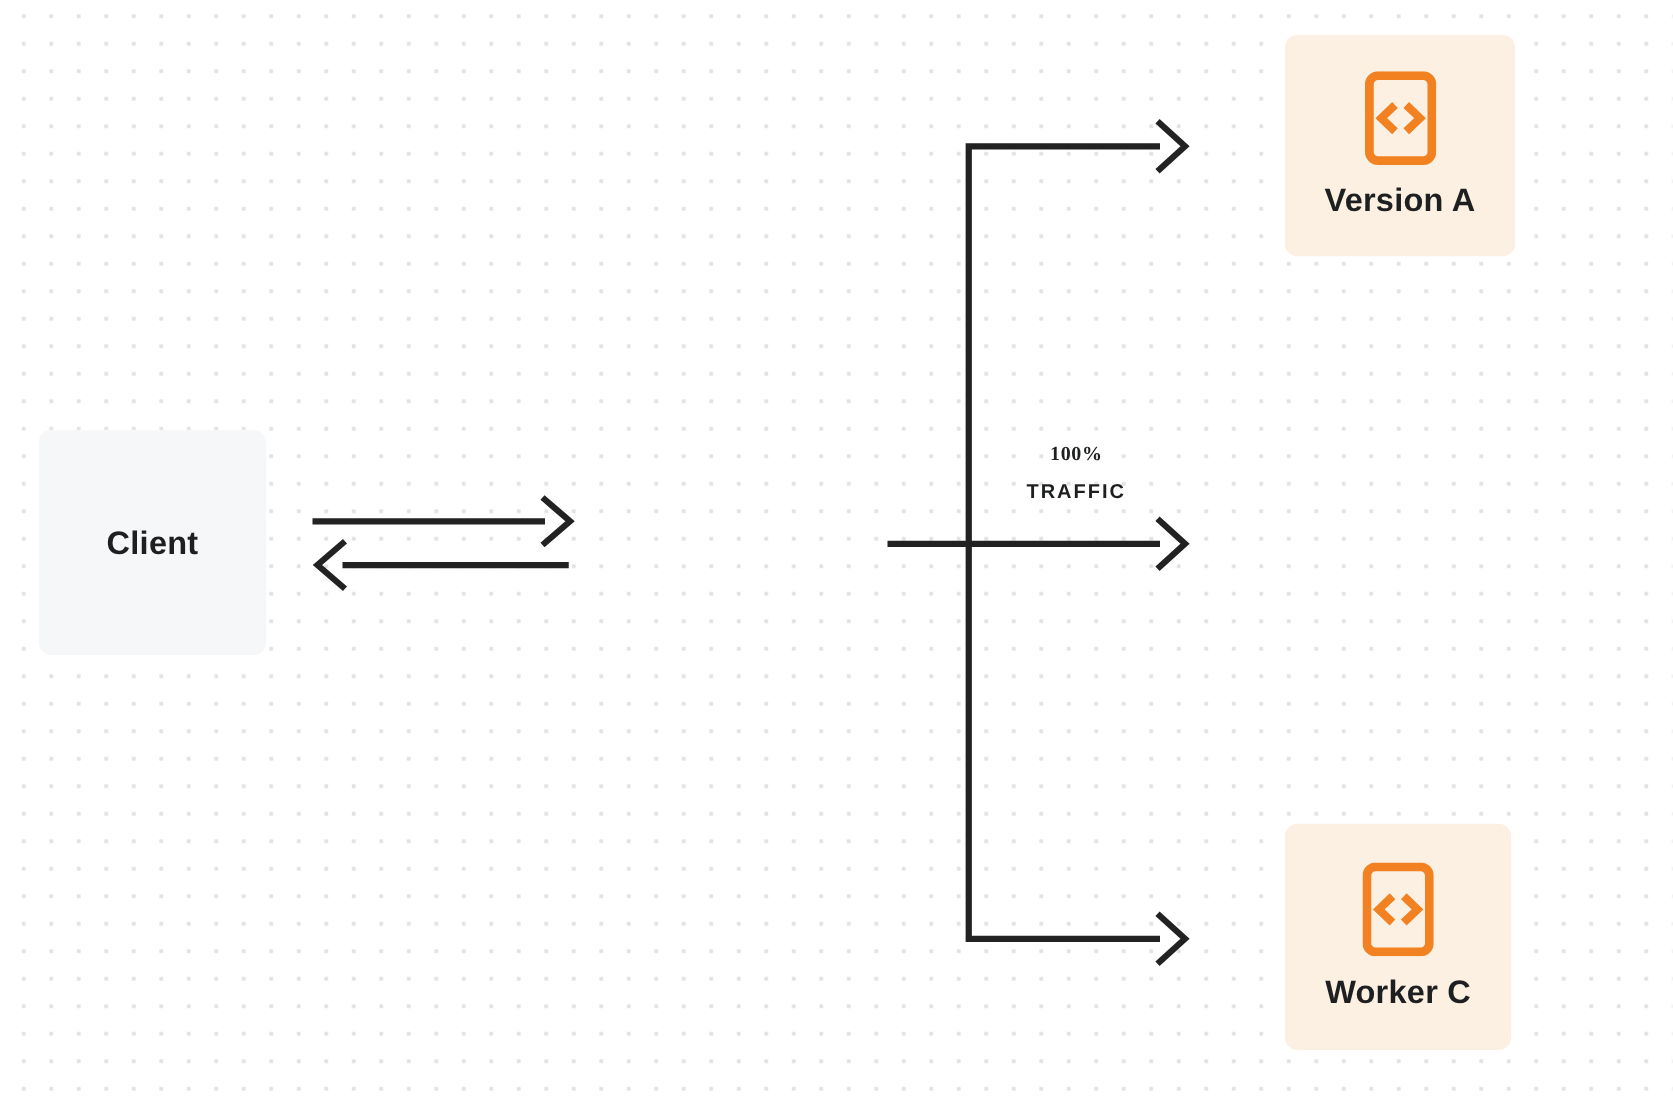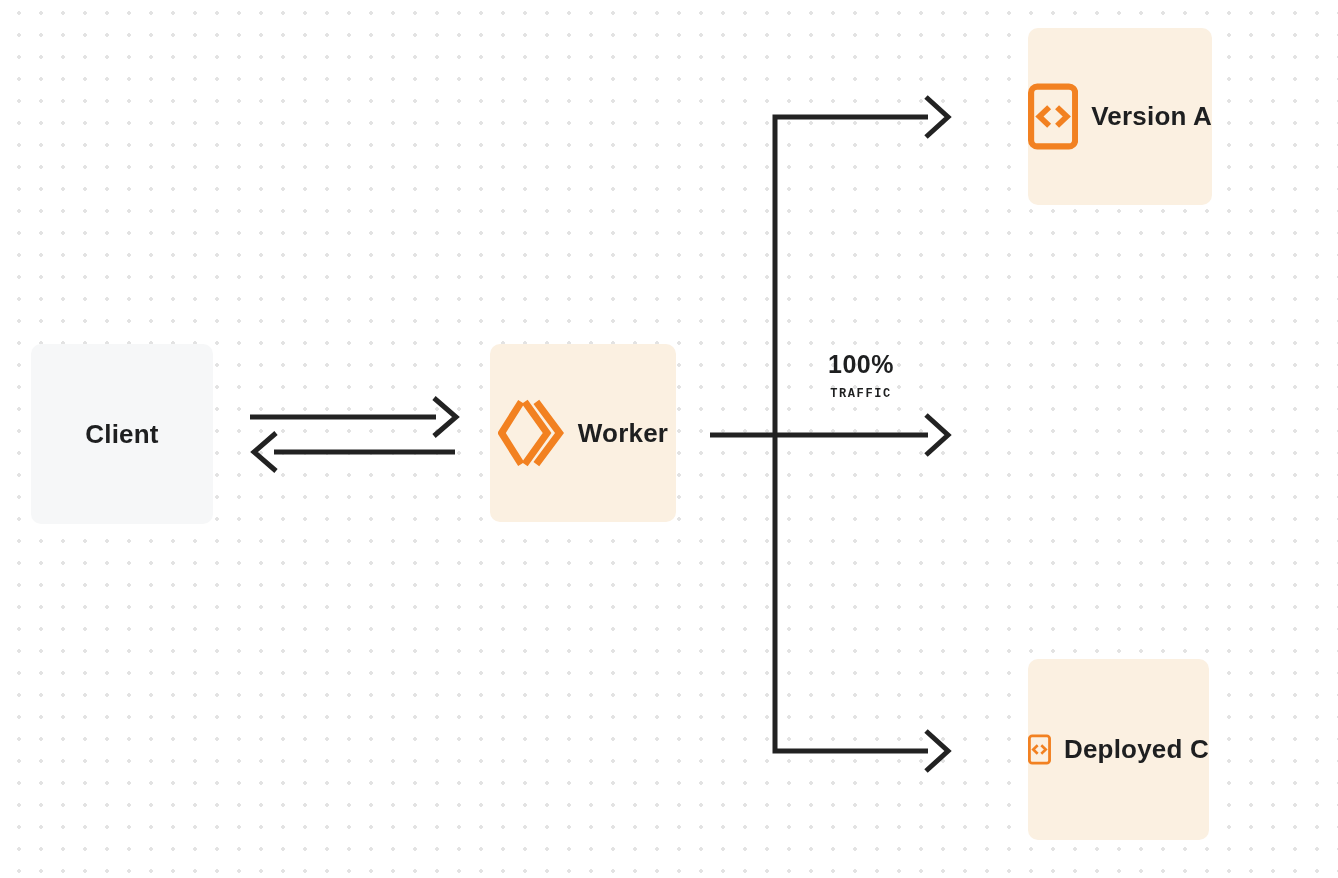--- a/index.html
+++ b/index.html
@@ -25,21 +25,21 @@
     font-family: "Liberation Sans", sans-serif;
     color: var(--text-dark);
   }
   svg.arrows { position: absolute; left: 0; top: 0; }
   .stroke { fill: none; stroke: var(--arrow-dark); stroke-width: 5px; stroke-linejoin: miter; stroke-linecap: butt; }
 
   .node {
     position: absolute;
     border-radius: 10px;
     display: flex;
-    flex-direction: row;
+    flex-direction: column;
     align-items: center;
     justify-content: center;
   }
   .node-label {
     font-size: 26px;
     font-weight: 700;
     color: var(--text-dark);
     letter-spacing: 0.2px;
     white-space: nowrap;
   }
@@ -69,22 +69,22 @@
   }
   .version-b { position: absolute; left: 39px; top: 43px; }
 
   .traffic-label {
     position: absolute;
     left: 775px; top: 350px;
     width: 172px;
     text-align: center;
     font-weight: 700;
   }
-  .traffic-percent { display: block; font-size: 25px; line-height: 28px; letter-spacing: 0.5px; }
-  .traffic-word { display: block; font-size: 12px; line-height: 32px; letter-spacing: 1.6px; font-family: Liberation Mono, monospace; }
+  .traffic-percent { display: block; font-size: 16px; line-height: 28px; letter-spacing: 0.5px; font-family: Liberation Serif, serif; }
+  .traffic-word { display: block; font-size: 16px; line-height: 32px; letter-spacing: 1.6px; }
 
   .worker-logo-stroke { fill: none; stroke: var(--accent-orange); stroke-width: 8px; stroke-linejoin: miter; stroke-linecap: butt; }
   .code-icon-rect { fill: none; stroke: var(--accent-orange); stroke-width: 7px; }
   .code-icon-chevron { fill: none; stroke: var(--accent-orange); stroke-width: 6.5px; stroke-linejoin: miter; stroke-linecap: butt; }
 </style>
 </head>
 <body>
 
 <div class="canvas">
 
@@ -101,28 +101,20 @@
 
     <path class="stroke" d="M928,117 H775 V751 H928"></path>
     <path class="stroke" d="M926,97 L948,117 L926,137"></path>
     <path class="stroke" d="M926,731 L948,751 L926,771"></path>
   </svg>
 
   <div class="node client">
     <span class="node-label">Client</span>
   </div>
 
-  <div class="node worker">
-    <svg width="66" height="70" viewBox="0 0 74 78" aria-hidden="true">
-      <path class="worker-logo-stroke" d="M26,4 L4,39 L26,74"></path>
-      <path class="worker-logo-stroke" d="M30,4 L55,39 L30,74"></path>
-      <path class="worker-logo-stroke" d="M43,4 L69,39 L43,74"></path>
-    </svg>
-    <span class="node-label">Worker</span>
-  </div>
 
   <div class="traffic-label">
     <span class="traffic-percent">100%</span>
     <span class="traffic-word">TRAFFIC</span>
   </div>
 
   <div class="node version version-a">
     <svg width="57" height="75" viewBox="0 0 57 75" aria-hidden="true">
       <rect class="code-icon-rect" x="3.5" y="3.5" width="50" height="68" rx="7"></rect>
       <path class="code-icon-chevron" d="M24,27 L13,37.5 L24,48"></path>
@@ -131,16 +123,16 @@
     <span class="node-label">Version A</span>
   </div>
 
 
   <div class="node version version-c">
     <svg width="57" height="75" viewBox="0 0 57 75" aria-hidden="true">
       <rect class="code-icon-rect" x="3.5" y="3.5" width="50" height="68" rx="7"></rect>
       <path class="code-icon-chevron" d="M24,27 L13,37.5 L24,48"></path>
       <path class="code-icon-chevron" d="M33,27 L44,37.5 L33,48"></path>
     </svg>
-    <span class="node-label">Deployed C</span>
+    <span class="node-label">Worker C</span>
   </div>
 
 </div>
 
 </body></html>

